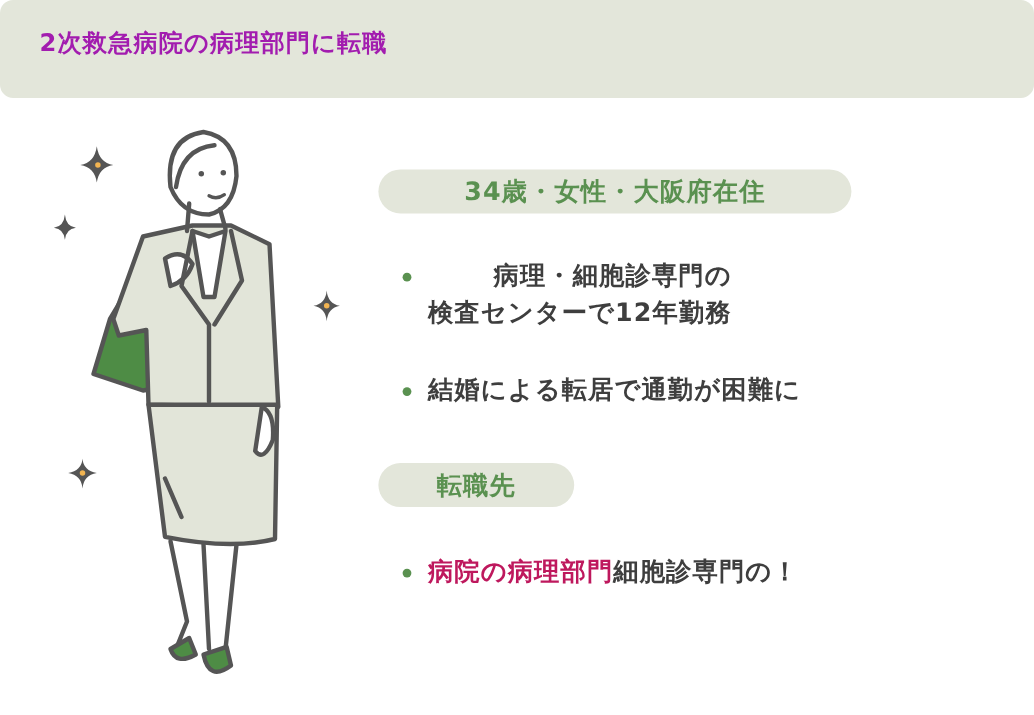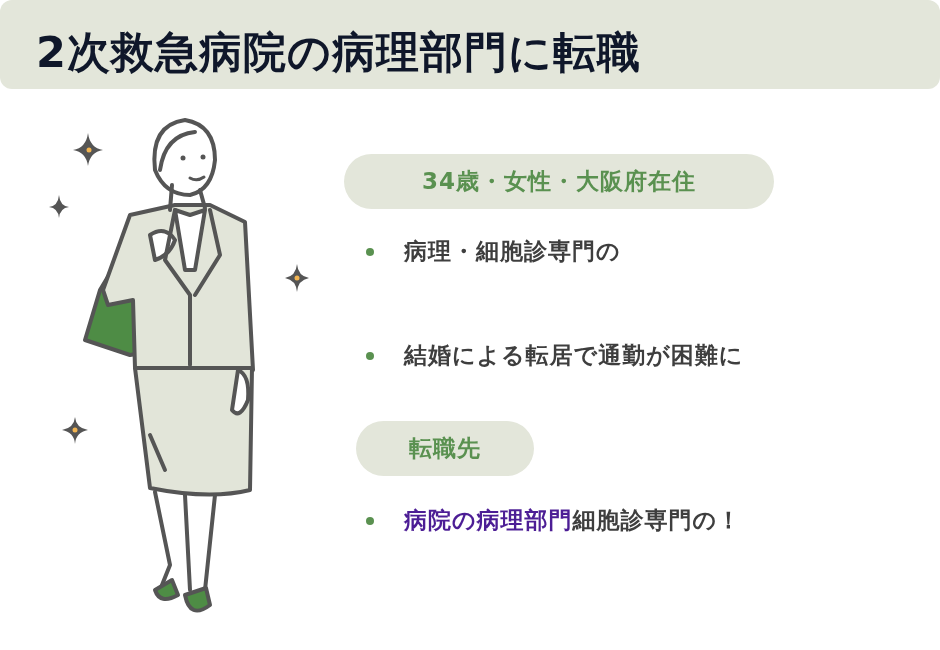--- a/index.html
+++ b/index.html
@@ -5,40 +5,40 @@
   html, body { margin: 0; padding: 0; }
   body {
     width: 940px; height: 650px; background: #ffffff; position: relative; overflow: hidden;
     font-family: "DejaVu Sans", "Liberation Sans", sans-serif;
   }
   .title-bar {
     position: absolute; left: 0; top: 0; width: 940px; height: 89px;
     background: #e3e6da; border-radius: 12px;
   }
   .title-text {
-    position: absolute; left: 36px; top: 24px; font-size: 43px; font-weight: bold;
-    color: #0f172a; letter-spacing: 1px; white-space: nowrap;
+    position: absolute; left: 36px; top: 24px; font-size: 22px; font-weight: bold;
+    color: #a21caf; letter-spacing: 1px; white-space: nowrap;
   }
   .pill {
     position: absolute; background: #e3e6da; border-radius: 28px;
     color: #5a9150; font-weight: bold; font-size: 23px;
     display: flex; align-items: center; justify-content: center; letter-spacing: 1px;
   }
-  .pill-profile { left: 344px; top: 154px; width: 430px; height: 55px; }
-  .pill-dest { left: 356px; top: 421px; width: 178px; height: 55px; }
+  .pill-profile { left: 344px; top: 154px; width: 430px; height: 40px; }
+  .pill-dest { left: 344px; top: 421px; width: 178px; height: 40px; }
   .bullet {
     position: absolute; left: 366px; font-size: 23px; font-weight: bold; color: #3e3e3e;
     line-height: 34px; letter-spacing: 1px; white-space: nowrap;
   }
   .bullet .dot {
     position: absolute; left: 0; top: 14px; width: 8px; height: 8px; border-radius: 50%;
     background: #5a9150;
   }
-  .bullet .txt { margin-left: 38px; display: block; text-align: right; }
-  .red { color: #4c1d95; }
+  .bullet .txt { margin-left: 23px; display: block; text-align: right; }
+  .red { color: #be185d; }
   .b1 { top: 234px; }
   .b2 { top: 338px; }
   .b3 { top: 503px; }
   .figure { position: absolute; left: 40px; top: 110px; width: 300px; height: 530px; }
 </style>
 </head>
 <body>
 
 <div class="title-bar">
   <div class="title-text">2次救急病院の病理部門に転職</div>
@@ -86,20 +86,21 @@
     <circle cx="203" cy="157" r="2.5"></circle>
     <path d="M190 178 Q197 182 204 177" stroke="#555" stroke-width="3" fill="none" stroke-linecap="round"></path>
   </g>
 </svg>
 
 <div class="pill pill-profile">34歳・女性・大阪府在住</div>
 
 <div class="bullet b1">
   <span class="dot"></span>
   <span class="txt">病理・細胞診専門の</span>
+  <span class="txt">検査センターで12年勤務</span>
 </div>
 
 <div class="bullet b2">
   <span class="dot"></span>
   <span class="txt">結婚による転居で通勤が困難に</span>
 </div>
 
 <div class="pill pill-dest">転職先</div>
 
 <div class="bullet b3">

